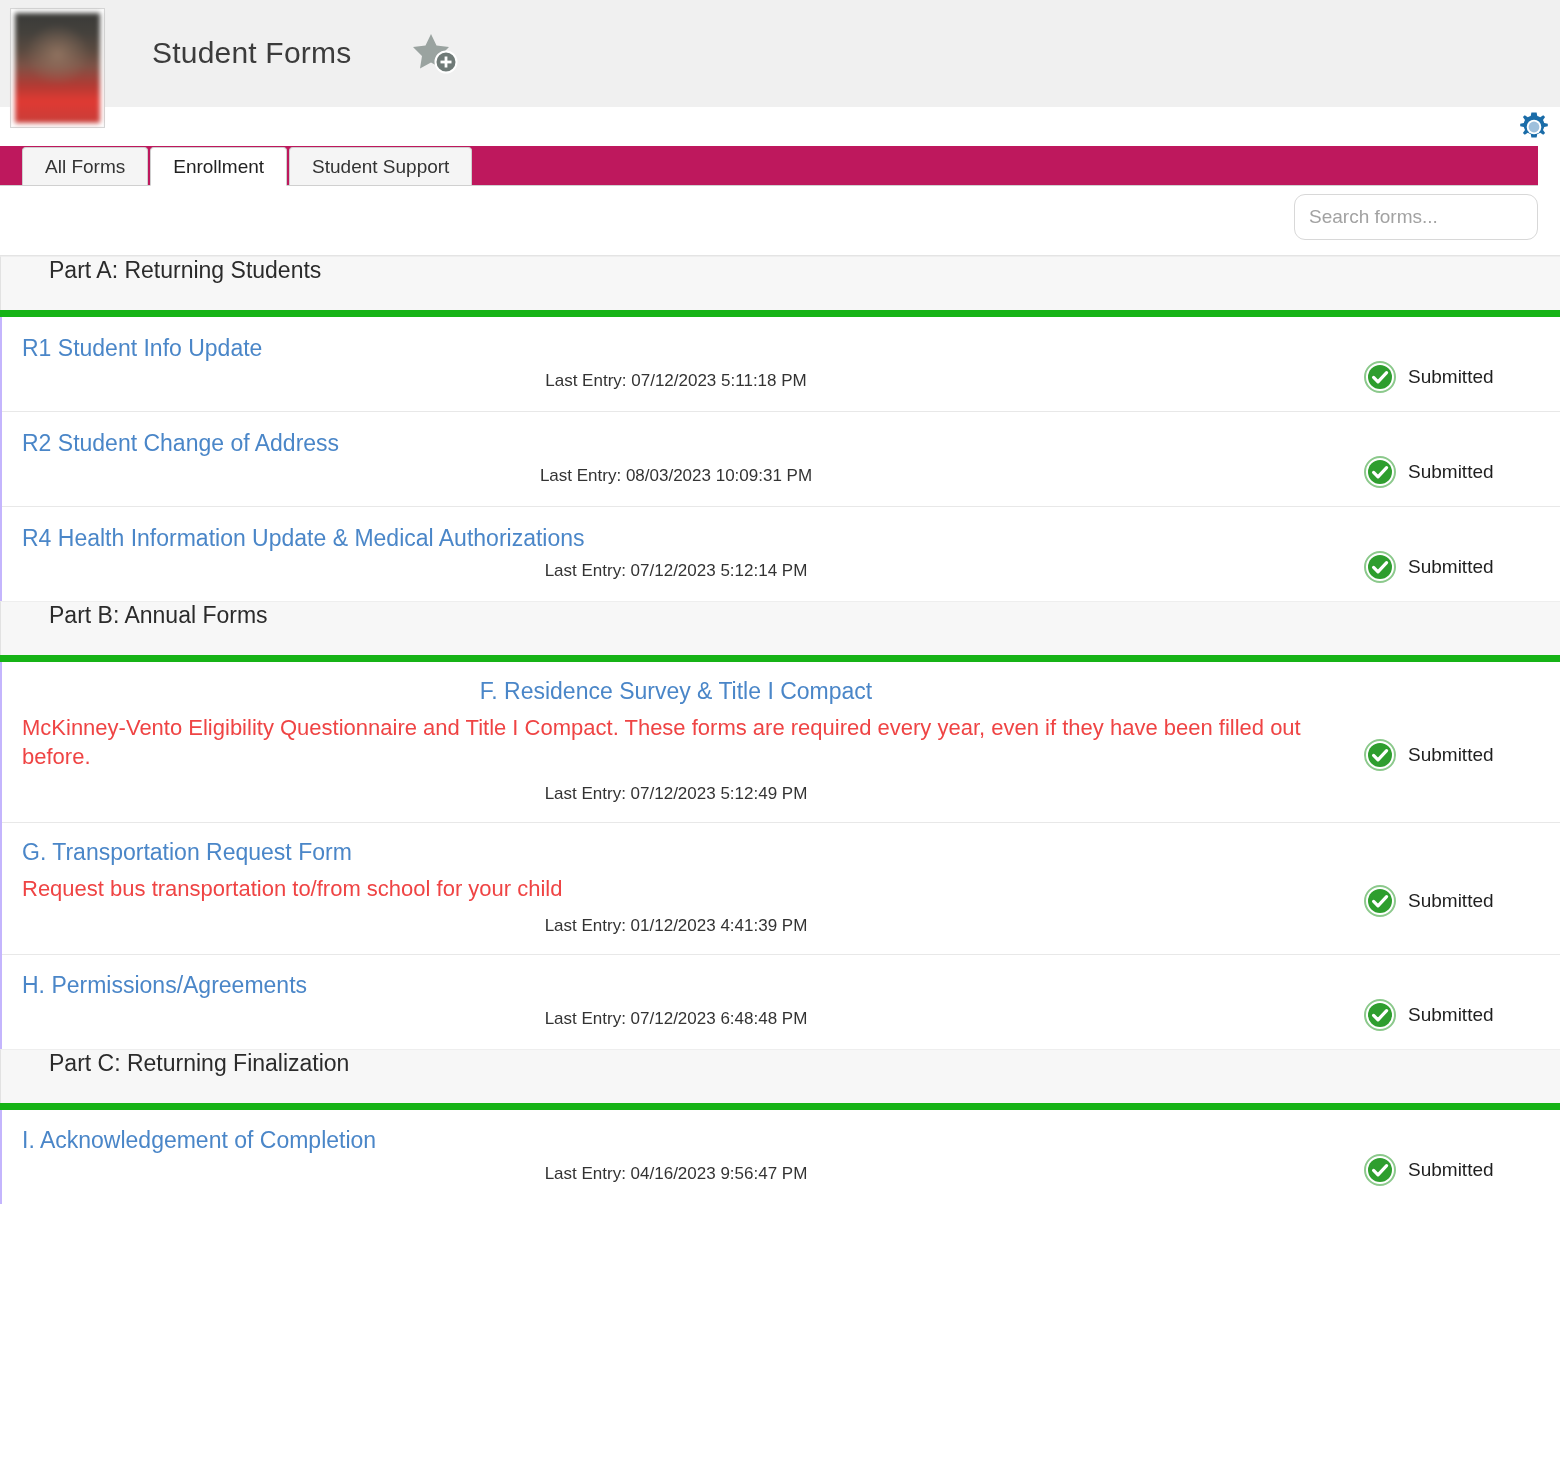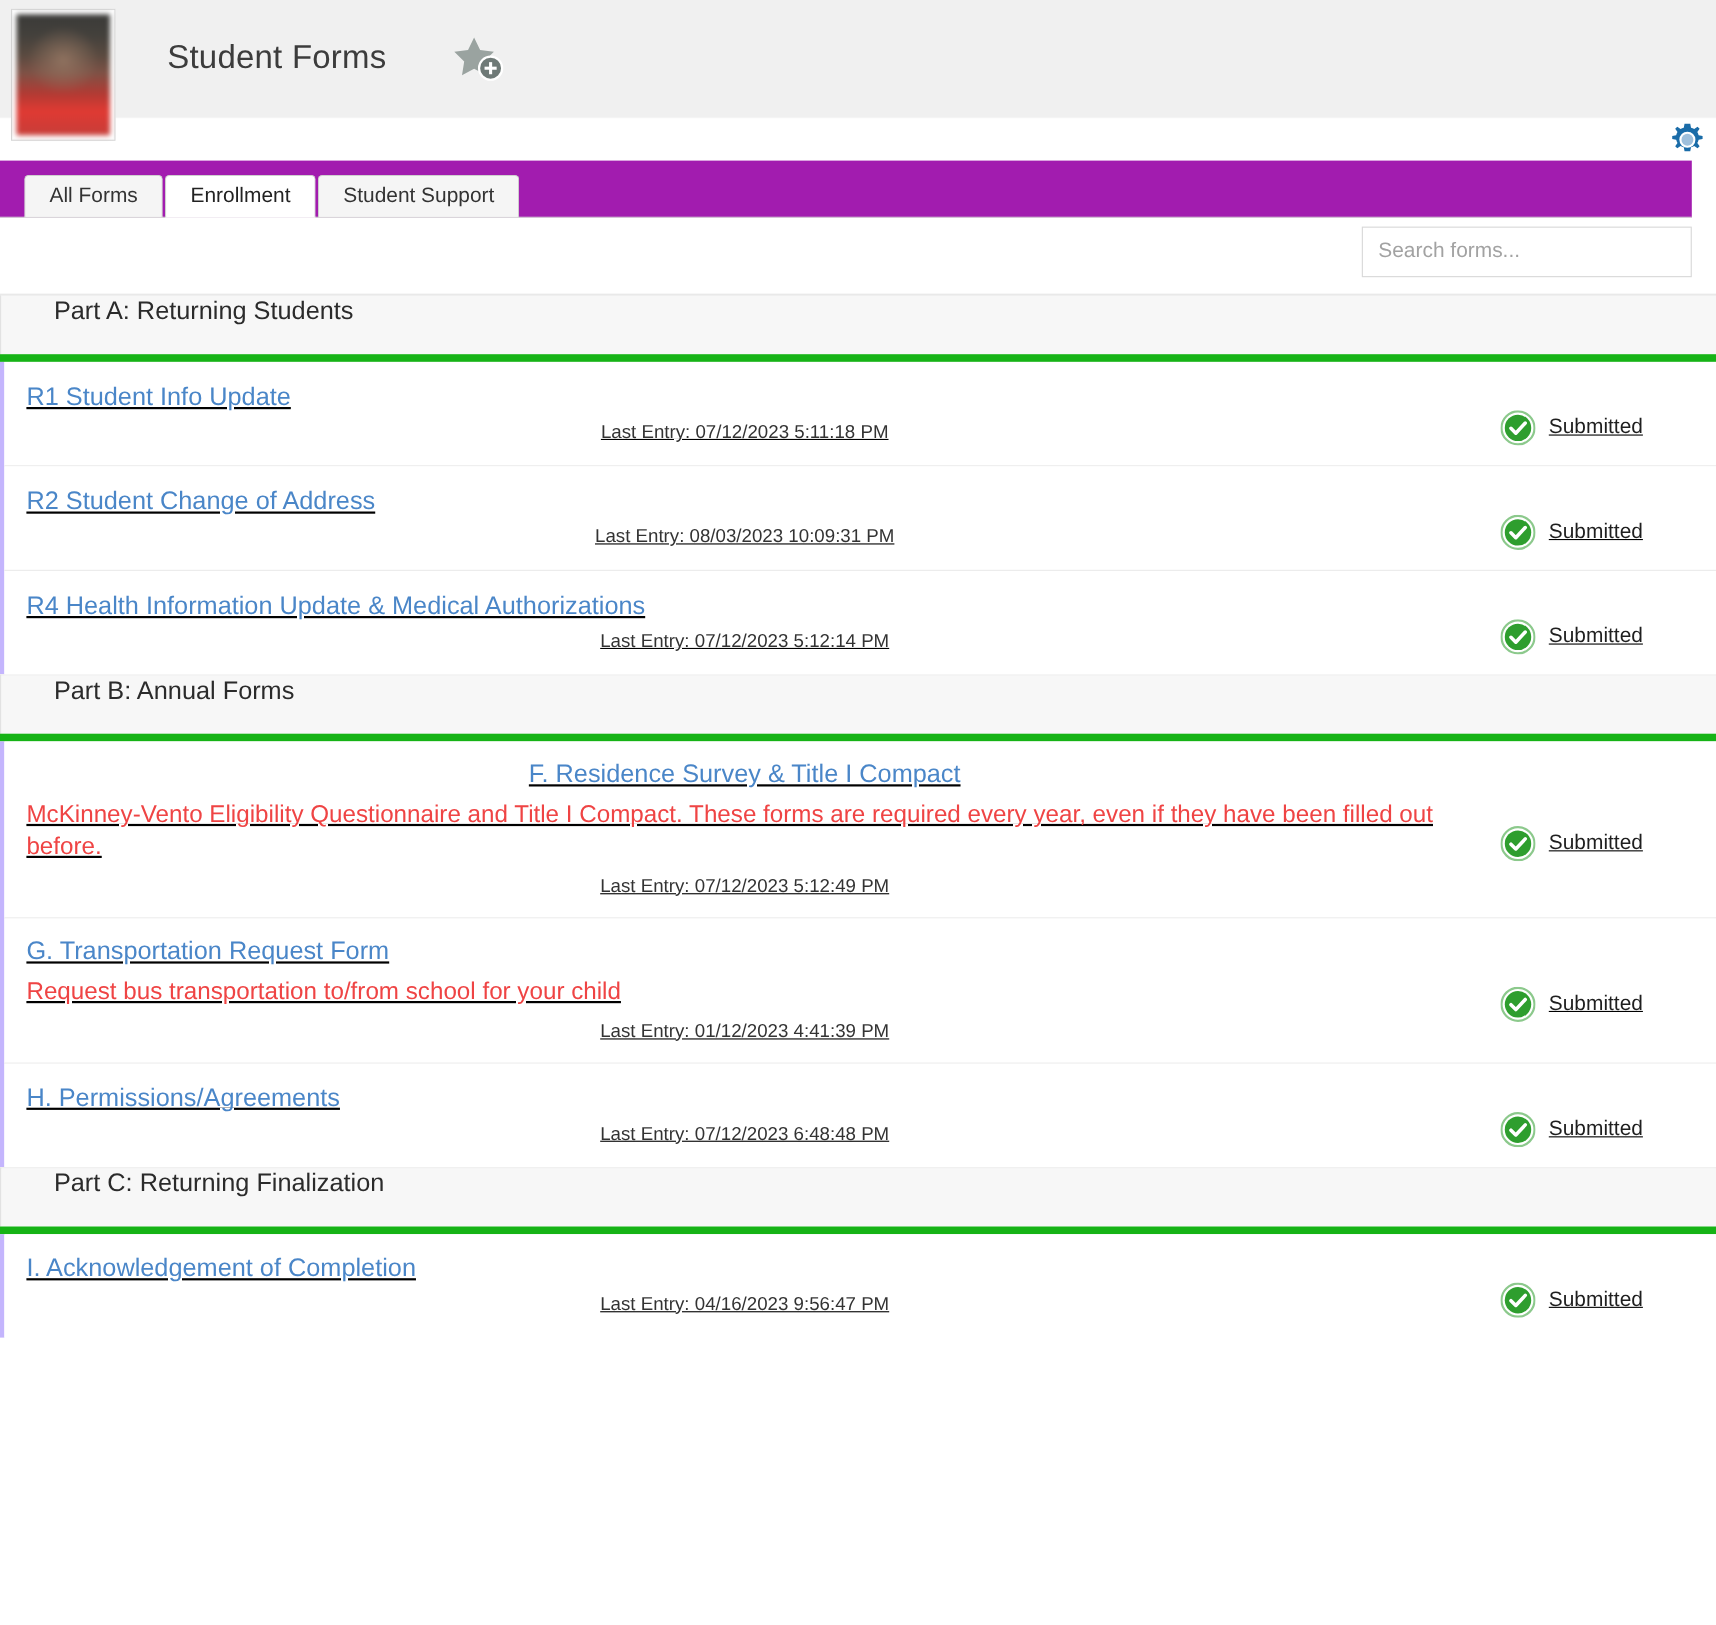--- a/index.html
+++ b/index.html
@@ -83,22 +83,22 @@
     right: 8px;
     top: 1px;
     width: 36px;
     height: 36px;
     cursor: pointer;
   }
 
   
   .tabbar {
     position: relative;
-    height: 52px;
-    background: #a21caf;
+    height: 40px;
+    background: #be185d;
     border-bottom: 1px solid #d0d0d0;
     padding-left: 22px;
     width: 1538px;
   }
   .tabs {
     display: flex;
     align-items: flex-end;
     height: 100%;
   }
   .tab {
@@ -127,28 +127,28 @@
   .search-area {
     position: relative;
     height: 70px;
     background: #ffffff;
     border-bottom: 1px solid #e4e4e4;
   }
   .search-input {
     position: absolute;
     right: 22px;
     top: 8px;
-    width: 300px;
+    width: 244px;
     height: 46px;
     padding: 0 14px;
     font-size: 19px;
     color: #444444;
     background: #ffffff;
     border: 1px solid #d8d8d8;
-    border-radius: 0;
+    border-radius: 11px;
     outline: none;
     font-family: "Liberation Sans", sans-serif;
   }
   .search-input::placeholder { color: #a2a2a2; }
 
   
   .section { width: 1560px; }
   .section-header {
     height: 54px;
     background: #f7f7f7;
@@ -160,22 +160,21 @@
   }
   .section-title {
     font-size: 23px;
     color: #2b2b2b;
   }
   .section-rule {
     height: 7px;
     background: #16b316;
   }
   .section-body {
-    border-left: 4px solid #c4b5fd;
-    text-decoration: underline;
+    border-left: 2px solid #c4b5fd;
   }
 
   
   .form-row {
     position: relative;
     display: flex;
     align-items: center;
     justify-content: space-between;
     padding: 16px 20px 18px 20px;
     border-bottom: 1px solid #e8e8e8;

